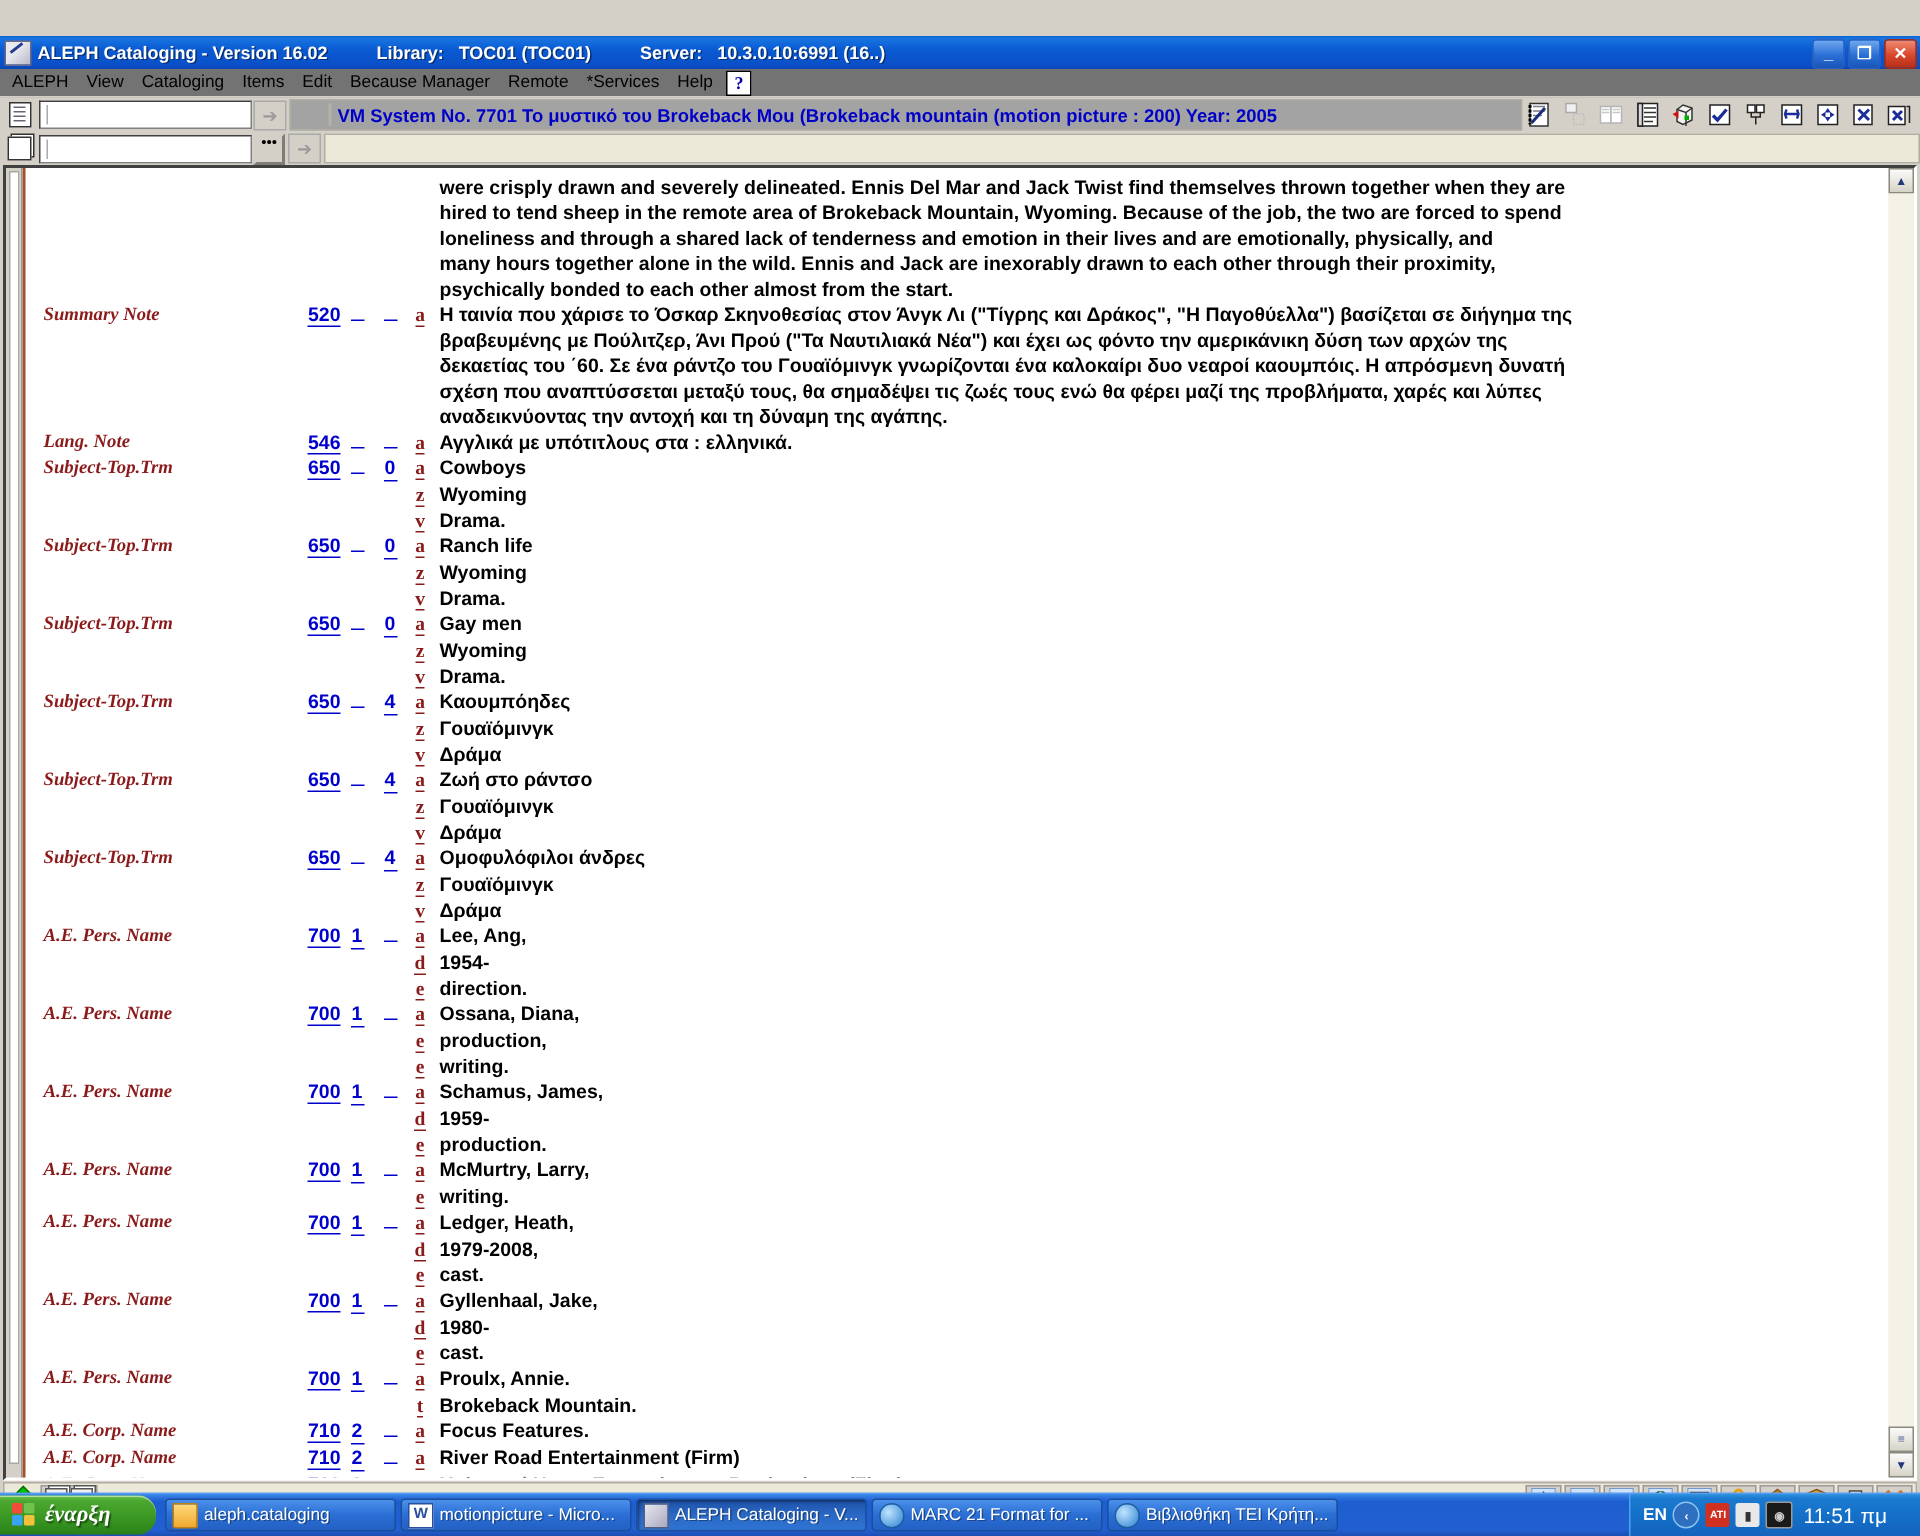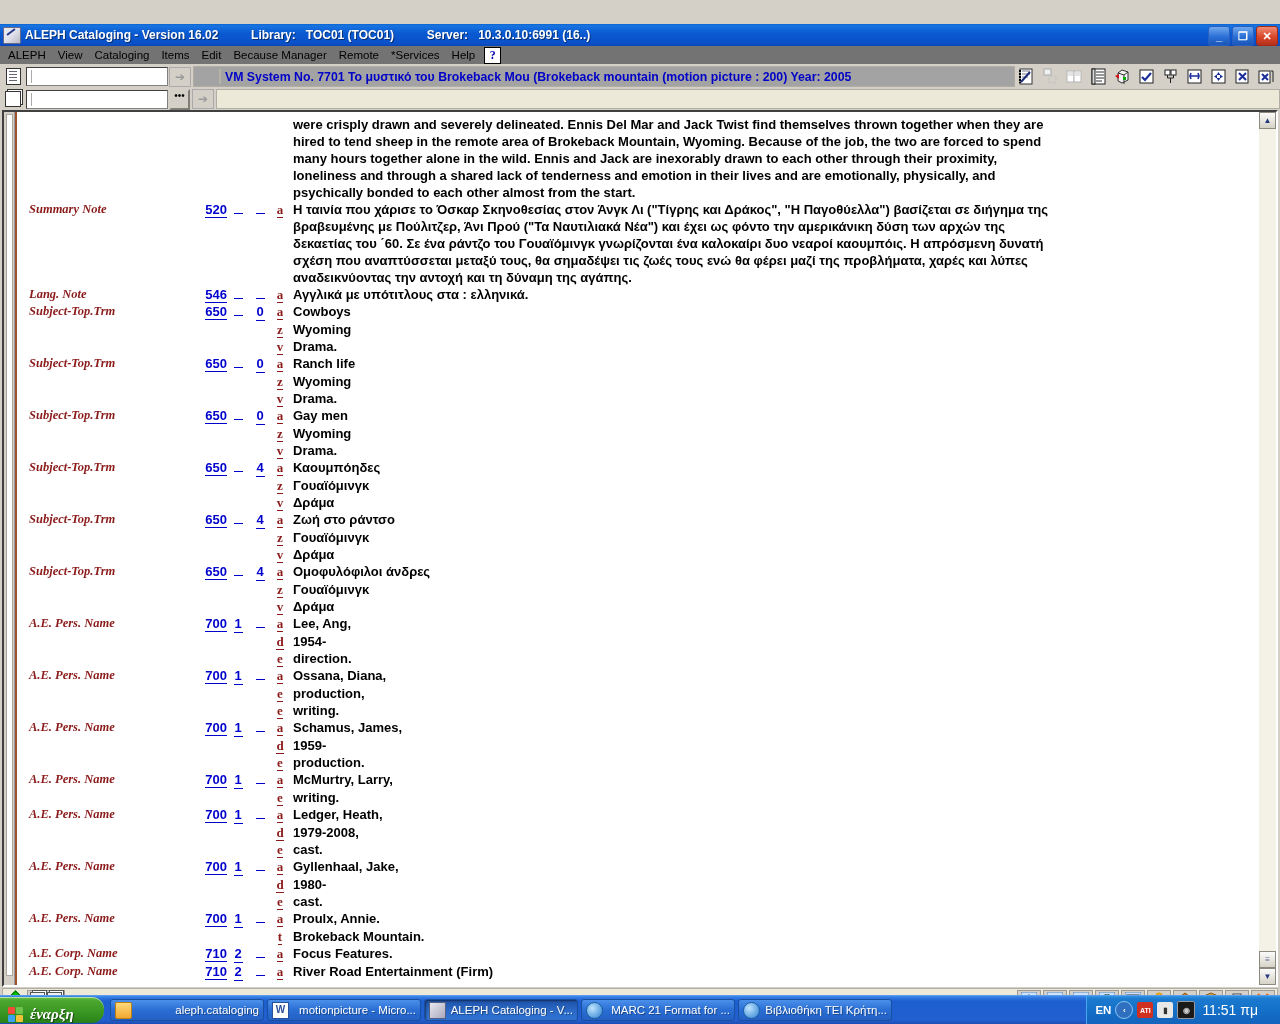--- a/index.html
+++ b/index.html
@@ -199,39 +199,39 @@
 
   
   .taskbar{
     position:absolute;left:0;bottom:0;width:1280px;height:28px;
     background:linear-gradient(180deg,#3f8bea 0%,#2b71dc 9%,#1d5fd0 18%,#225fd0 85%,#1c4eb4 100%);
     display:flex;align-items:center;border-top:1px solid #5b9bf0;
   }
   .startbtn{
     height:26px;width:104px;flex:none;margin:1px 6px 1px 0;
     background:linear-gradient(180deg,#6cc44c 0%,#4ba72f 14%,#3d9a25 50%,#2f8a1c 85%,#287d18 100%);
-    border-radius:0 12px 12px 0;display:flex;align-items:flex-end;
+    border-radius:0 12px 12px 0;display:flex;align-items:center;
     box-shadow:inset 0 1px 0 rgba(255,255,255,.5);
   }
   .flagico{width:17px;height:16px;margin:0 5px 0 8px;flex:none;position:relative;}
   .flagico i{position:absolute;width:7px;height:7px;display:block;border-radius:1px;}
   .flagico i:nth-child(1){left:0;top:0;background:#f24b3a;}
   .flagico i:nth-child(2){left:8px;top:0;background:#6fc24b;}
   .flagico i:nth-child(3){left:0;top:8px;background:#3aa3f2;}
   .flagico i:nth-child(4){left:8px;top:8px;background:#f2c13a;}
   .startlbl{
     color:#fff;font-size:15px;font-style:italic;font-weight:bold;
     text-shadow:1px 1px 1px rgba(0,0,0,.5);font-family:"Liberation Serif",serif;
   }
   .tasks{display:flex;align-items:center;gap:3px;flex:1;}
   .taskbtn{
     height:22px;width:154px;box-sizing:border-box;
     background:linear-gradient(180deg,#4b90ea,#2a6ed4 50%,#2360c4);
     border:1px solid #1b4f9e;border-radius:3px;
-    display:flex;align-items:center;padding:0 4px;overflow:hidden;justify-content:space-between;
+    display:flex;align-items:center;padding:0 4px;overflow:hidden;
   }
   .taskbtn.active{
     background:linear-gradient(180deg,#1e51a8,#2a68c4 50%,#2f74d4);
     box-shadow:inset 1px 1px 2px rgba(0,0,0,.45);
   }
   .taskbtn .ti{width:15px;height:15px;margin-right:4px;flex:none;}
   .taskbtn .tl{
     color:#fff;font-size:11.5px;white-space:nowrap;overflow:hidden;
     text-overflow:ellipsis;text-shadow:1px 1px 0 rgba(0,0,0,.35);
   }
@@ -414,29 +414,29 @@
         <div class="c-i2"></div>
         <div class="c-sub"></div>
         <div class="c-val">hired to tend sheep in the remote area of Brokeback Mountain, Wyoming. Because of the job, the two are forced to spend</div>
       </div>
       <div class="mrow">
         <div class="c-label"></div>
         <div class="c-tag"></div>
         <div class="c-i1"></div>
         <div class="c-i2"></div>
         <div class="c-sub"></div>
-        <div class="c-val">many hours together alone in the wild. Ennis and Jack are inexorably drawn to each other through their proximity,</div>
+        <div class="c-val">loneliness and through a shared lack of tenderness and emotion in their lives and are emotionally, physically, and</div>
       </div>
       <div class="mrow">
         <div class="c-label"></div>
         <div class="c-tag"></div>
         <div class="c-i1"></div>
         <div class="c-i2"></div>
         <div class="c-sub"></div>
-        <div class="c-val">loneliness and through a shared lack of tenderness and emotion in their lives and are emotionally, physically, and</div>
+        <div class="c-val">many hours together alone in the wild. Ennis and Jack are inexorably drawn to each other through their proximity,</div>
       </div>
       <div class="mrow">
         <div class="c-label"></div>
         <div class="c-tag"></div>
         <div class="c-i1"></div>
         <div class="c-i2"></div>
         <div class="c-sub"></div>
         <div class="c-val">psychically bonded to each other almost from the start.</div>
       </div>
 

